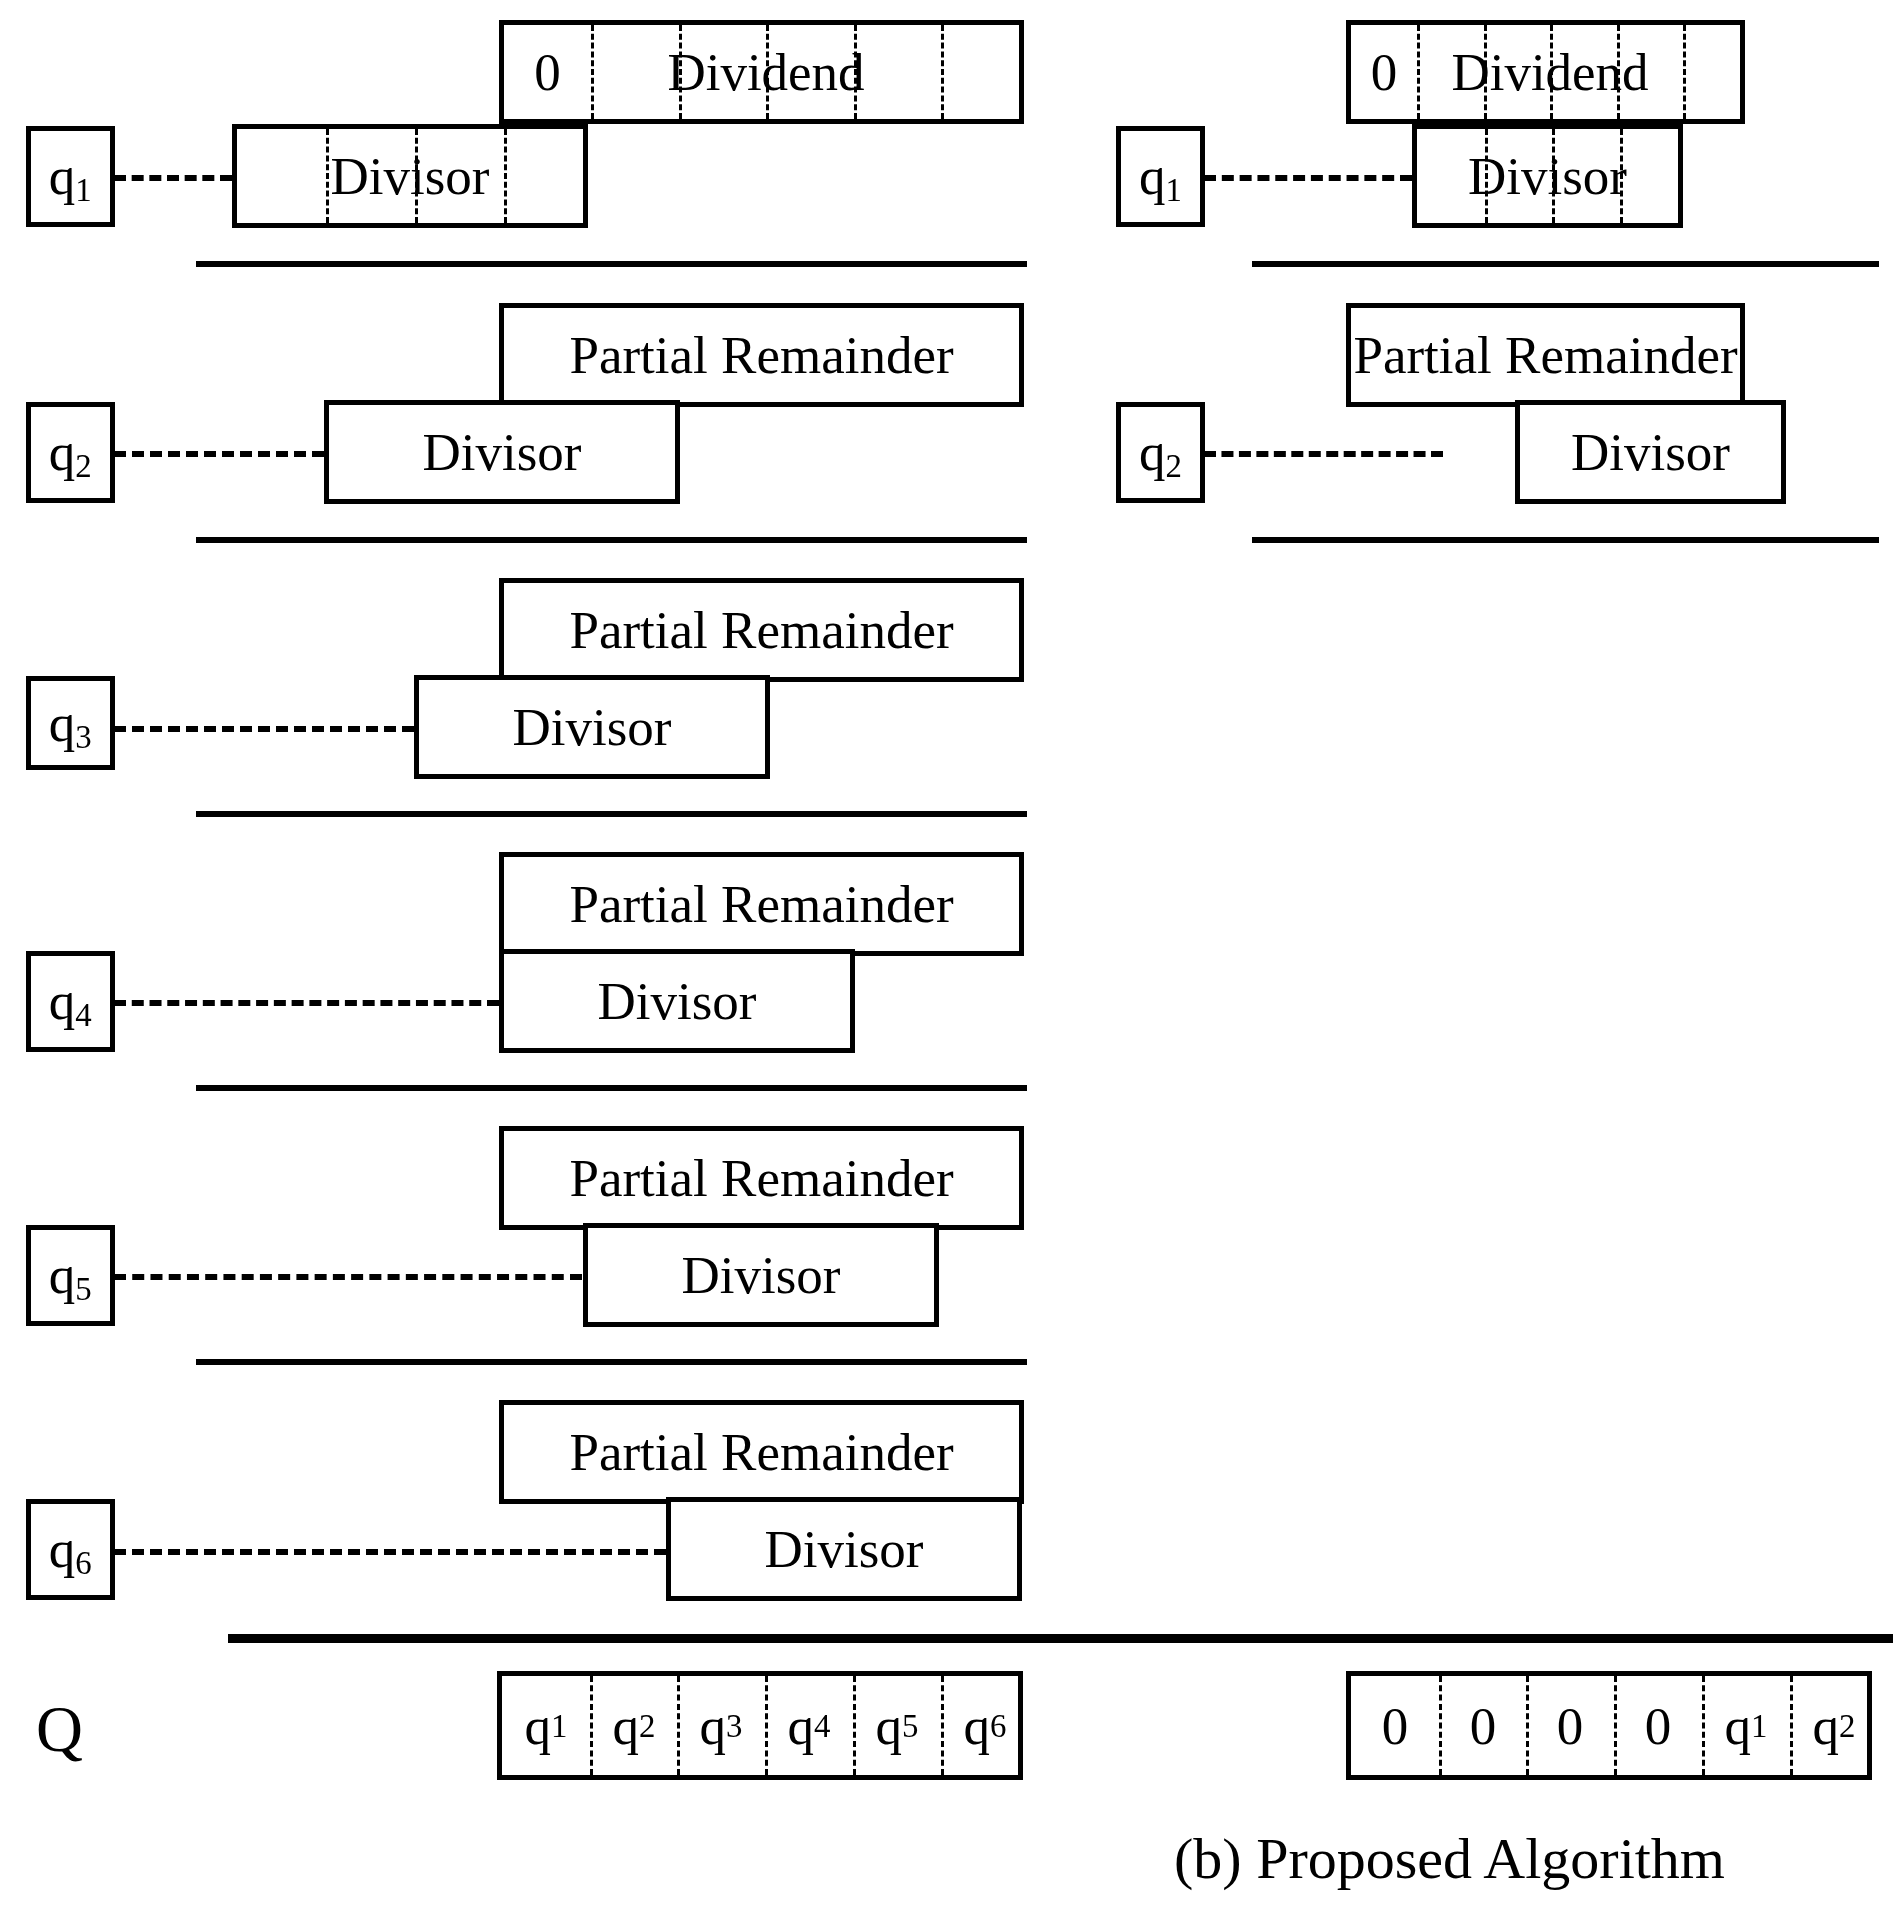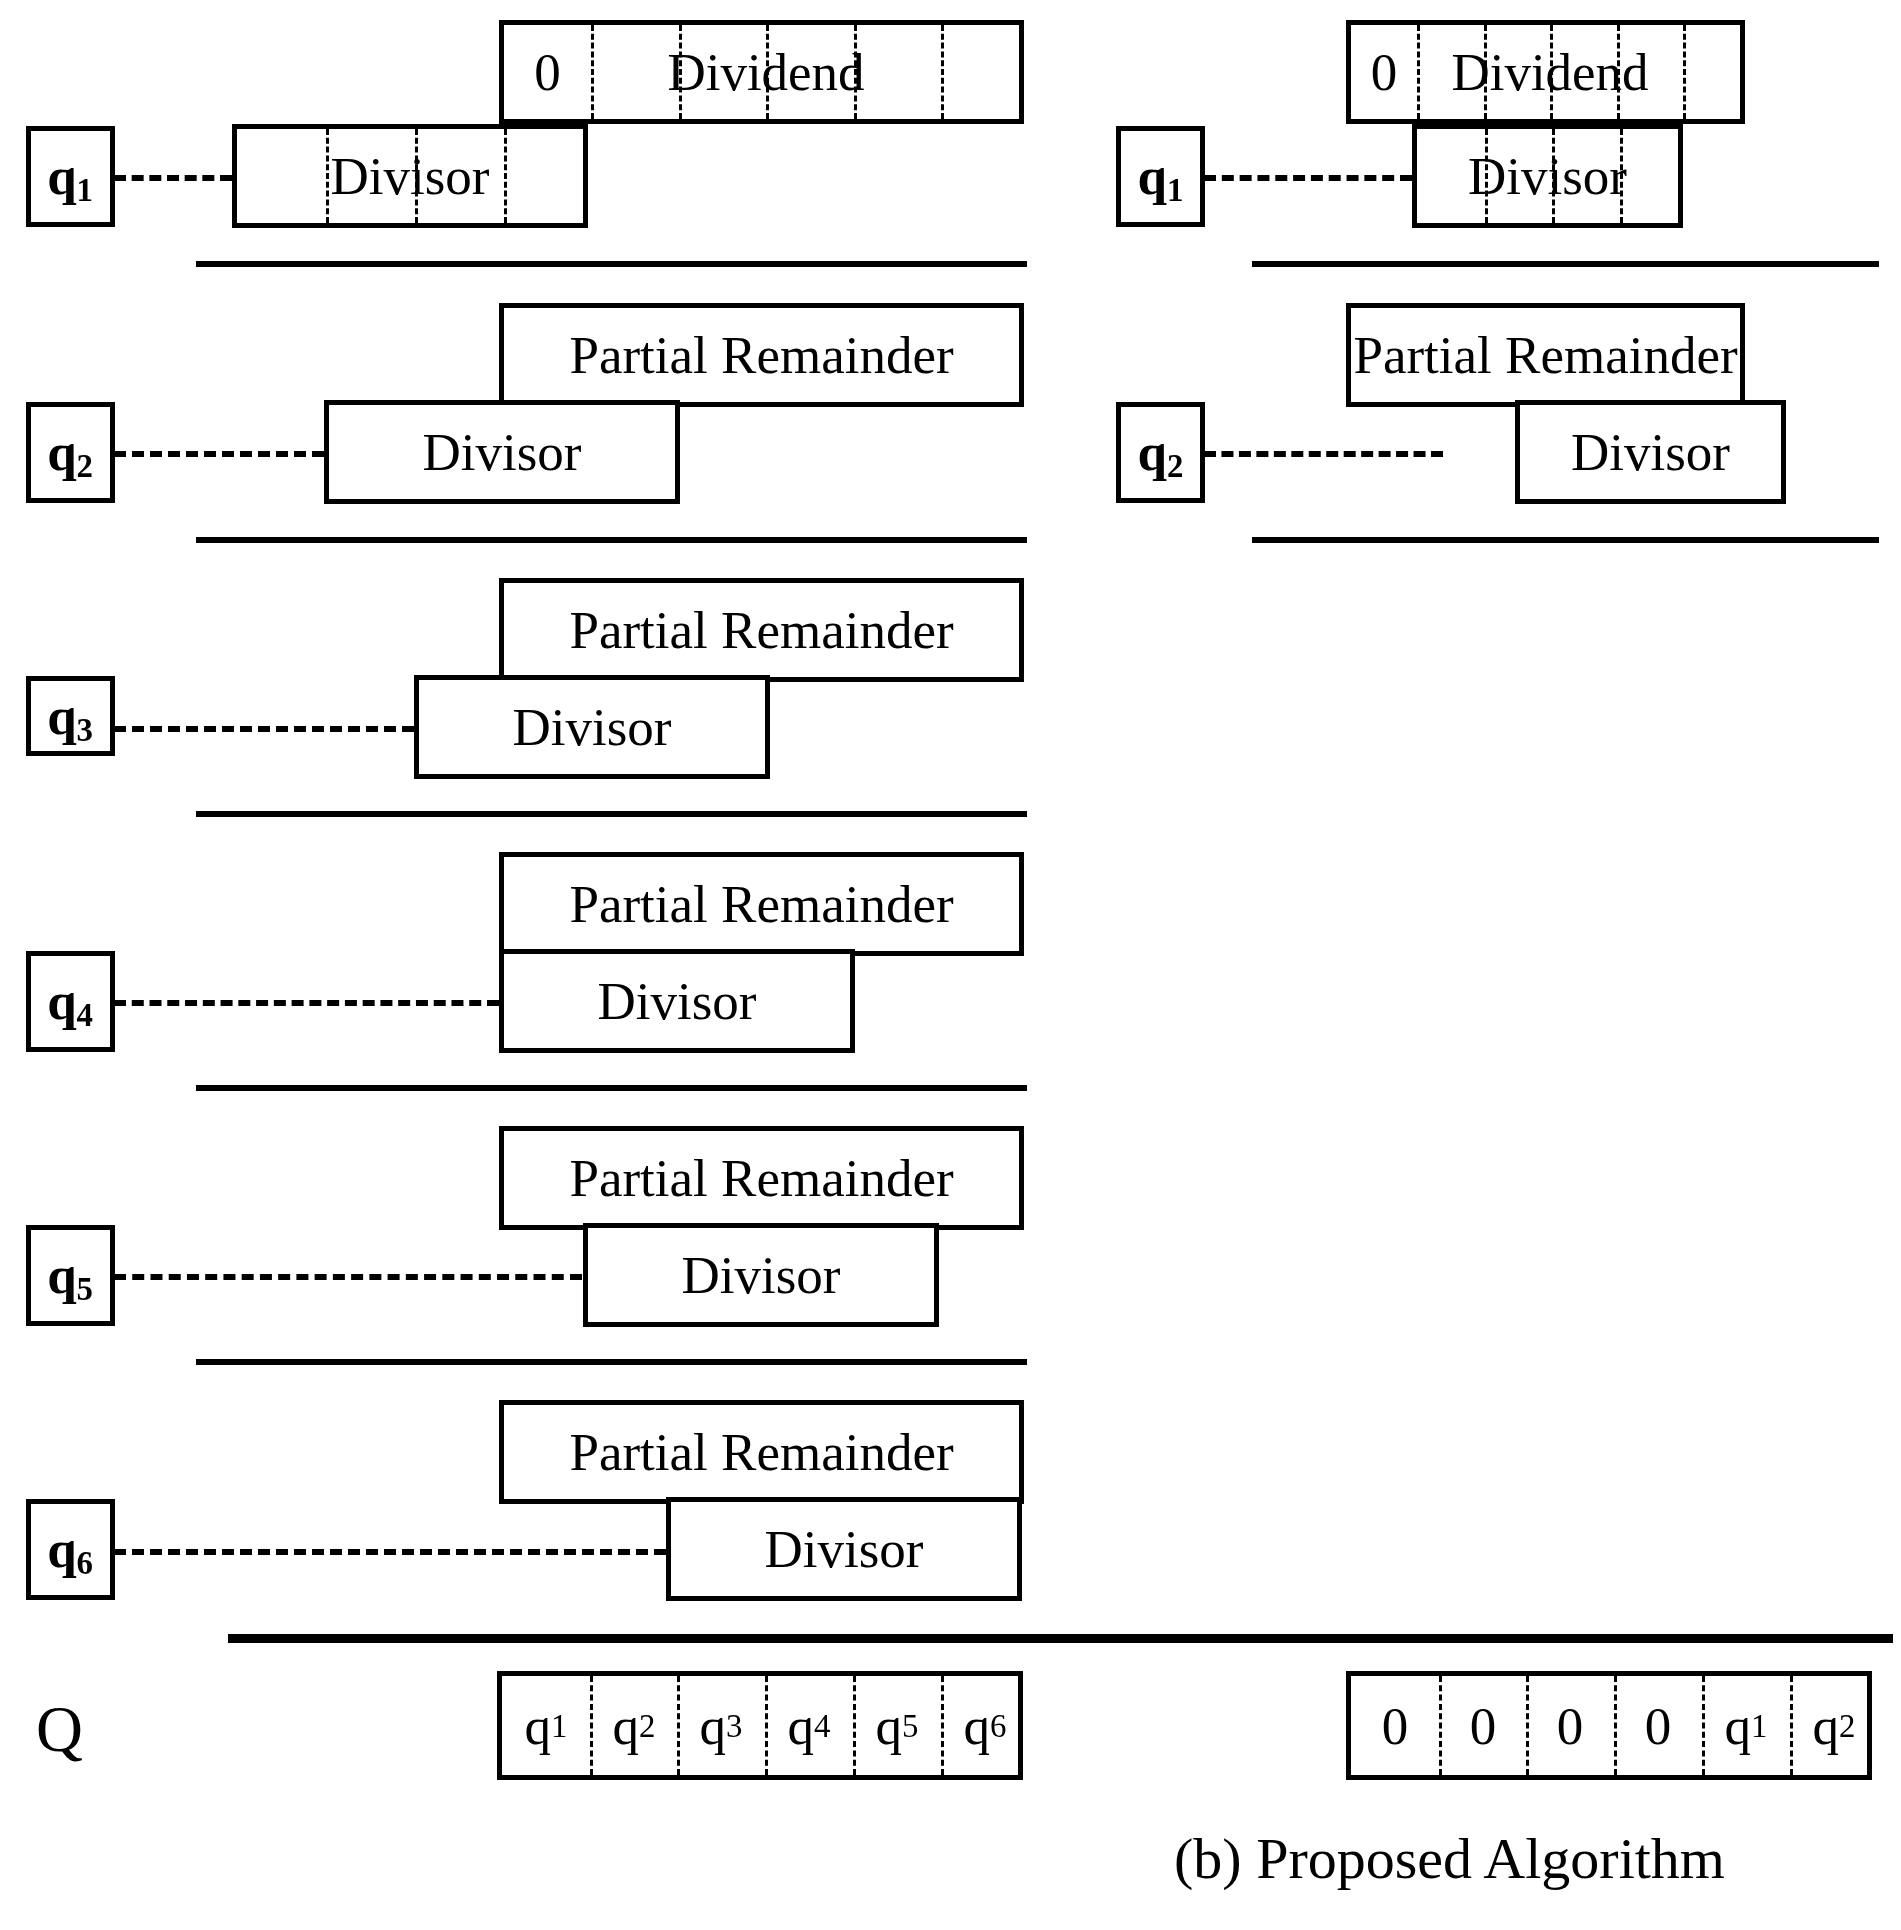--- a/index.html
+++ b/index.html
@@ -42,21 +42,20 @@
   }
   
   .qbox{
     position:absolute;
     box-sizing:border-box;
     border:5.1px solid #000;
     background:#fff;
     display:flex;
     align-items:center;
     justify-content:center;
-    font-weight:bold;
   }
   .qbox .lbl{font-size:53px;line-height:1;}
   
   .leader{
     position:absolute;
     height:0;
     border-top:6px dashed #000;
   }
   
   .rule{
@@ -131,21 +130,21 @@
   </div>
   <div class="leader" style="left:114px;top:451px;width:210px;"></div>
   <div class="rule" style="left:196px;top:537px;width:831px;"></div>
 
   <div class="box" style="left:499px;top:578px;width:525px;height:104px;">
     <span class="lbl">Partial Remainder</span>
   </div>
   <div class="box" style="left:414px;top:675px;width:356px;height:104px;">
     <span class="lbl">Divisor</span>
   </div>
-  <div class="qbox" style="left:25.6px;top:676px;width:89px;height:80px;">
+  <div class="qbox" style="left:25.6px;top:676px;width:89px;height:94px;">
     <span class="lbl">q<sub>3</sub></span>
   </div>
   <div class="leader" style="left:114px;top:726px;width:300px;"></div>
   <div class="rule" style="left:196px;top:811px;width:831px;"></div>
 
   <div class="box" style="left:499px;top:852px;width:525px;height:104px;">
     <span class="lbl">Partial Remainder</span>
   </div>
   <div class="box" style="left:499px;top:949px;width:356px;height:104px;">
     <span class="lbl">Divisor</span>

